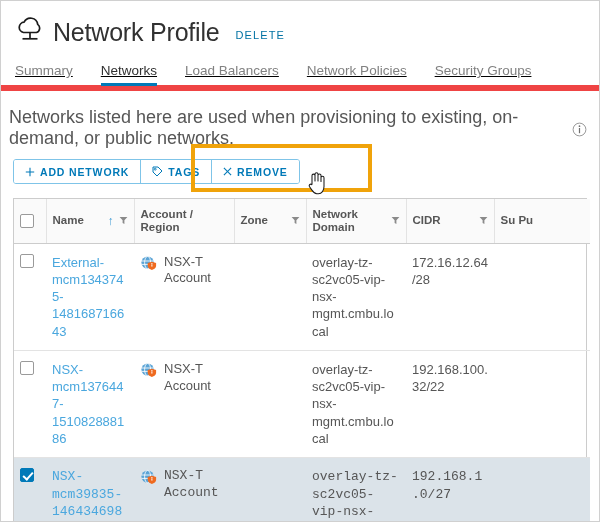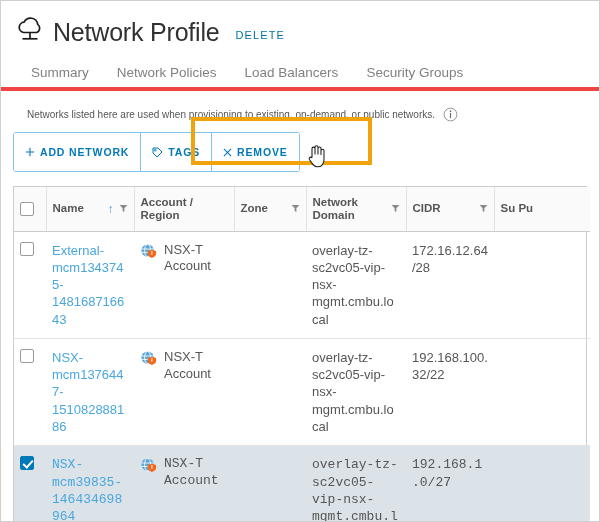--- a/index.html
+++ b/index.html
@@ -35,55 +35,56 @@
     margin-left: 16px; margin-top: 6px;
     font-size: 11px; letter-spacing: 1.1px; font-weight: 400;
     color: #0072a3; cursor: pointer; text-transform: uppercase;
   }
 
   
   .tabs {
     display: flex; align-items: flex-end;
     height: 32px;
     margin-top: 8px;
-    padding-left: 28px;
-    border-bottom: 4px solid #ef4444;
+    padding-left: 12px;
+    border-bottom: 6px solid #ef4444;
+    text-decoration: underline;
   }
   .tab {
     font-size: 13.5px; color: #818181;
     padding: 0 14px 7px 14px;
     cursor: pointer; position: relative;
     white-space: nowrap;
   }
   .tab:first-child { padding-left: 2px; }
   .tab.active { color: #313131; font-weight: 400; }
   .tab.active::after {
     content: ""; position: absolute;
     left: 14px; right: 14px; bottom: -1px;
     height: 3px; background: #0079b8;
   }
 
   
   .desc-row {
     display: flex; align-items: center;
-    padding: 16px 12px 10px 26px;
-    font-size: 10px; color: #565656;
+    padding: 16px 12px 10px 8px;
+    font-size: 18px; color: #565656;
   }
   .desc-text { flex: 0 1 auto; }
   .info-icon { margin-left: 8px; width: 15px; height: 15px; flex: 0 0 15px; }
 
   
   .toolbar-wrap { padding: 0 12px; position: relative; }
   .toolbar {
     display: inline-flex;
     border: 1px solid #7fc4e8;
     border-radius: 3px;
     overflow: hidden;
     background: #fff;
-    height: 40px;
+    height: 25px;
   }
   .tb-btn {
     display: flex; align-items: center; gap: 5px;
     padding: 0 11px;
     font-size: 10.5px; font-weight: 600; letter-spacing: 0.85px;
     color: #0079b8; text-transform: uppercase;
     border-right: 1px solid #7fc4e8;
     cursor: pointer; white-space: nowrap;
     background: #fff;
   }
@@ -188,22 +189,23 @@
         <line x1="17" y1="15.5" x2="17" y2="21.5" stroke="#1b1b1b" stroke-width="1.7"></line>
         <line x1="9.5" y1="21.8" x2="24.5" y2="21.8" stroke="#1b1b1b" stroke-width="1.7"></line>
       </svg>
     </span>
     <div class="page-title">Network Profile</div>
     <div class="delete-action">DELETE</div>
   </div>
 
   <div class="tabs">
     <div class="tab">Summary</div>
+    <div class="tab active">Networks</div>
+    <div class="tab">Load Balancers</div>
     <div class="tab">Network Policies</div>
-    <div class="tab">Load Balancers</div>
     <div class="tab">Security Groups</div>
   </div>
 
   <div class="desc-row">
     <span class="desc-text">Networks listed here are used when provisioning to existing, on-demand, or public networks.</span>
     <span class="info-icon">
       <svg width="15" height="15" viewBox="0 0 15 15">
         <circle cx="7.5" cy="7.5" r="6.4" fill="none" stroke="#9a9a9a" stroke-width="1"></circle>
         <circle cx="7.5" cy="4.2" r="0.85" fill="#707070"></circle>
         <rect x="6.9" y="6" width="1.2" height="5.2" fill="#707070"></rect>

